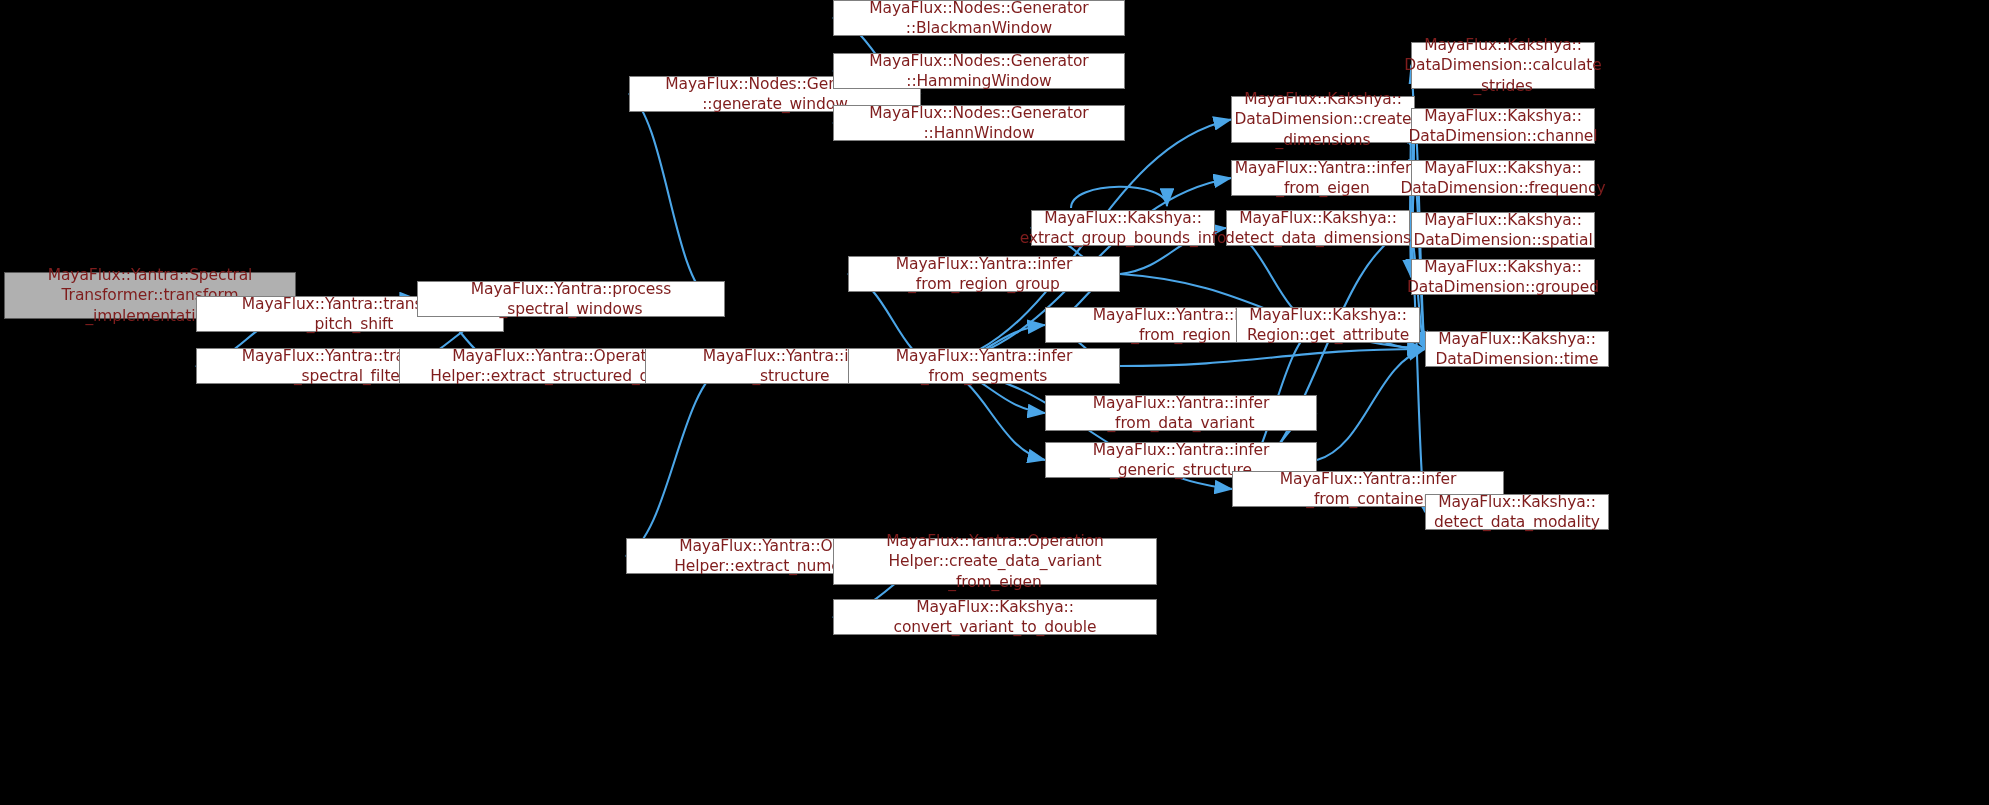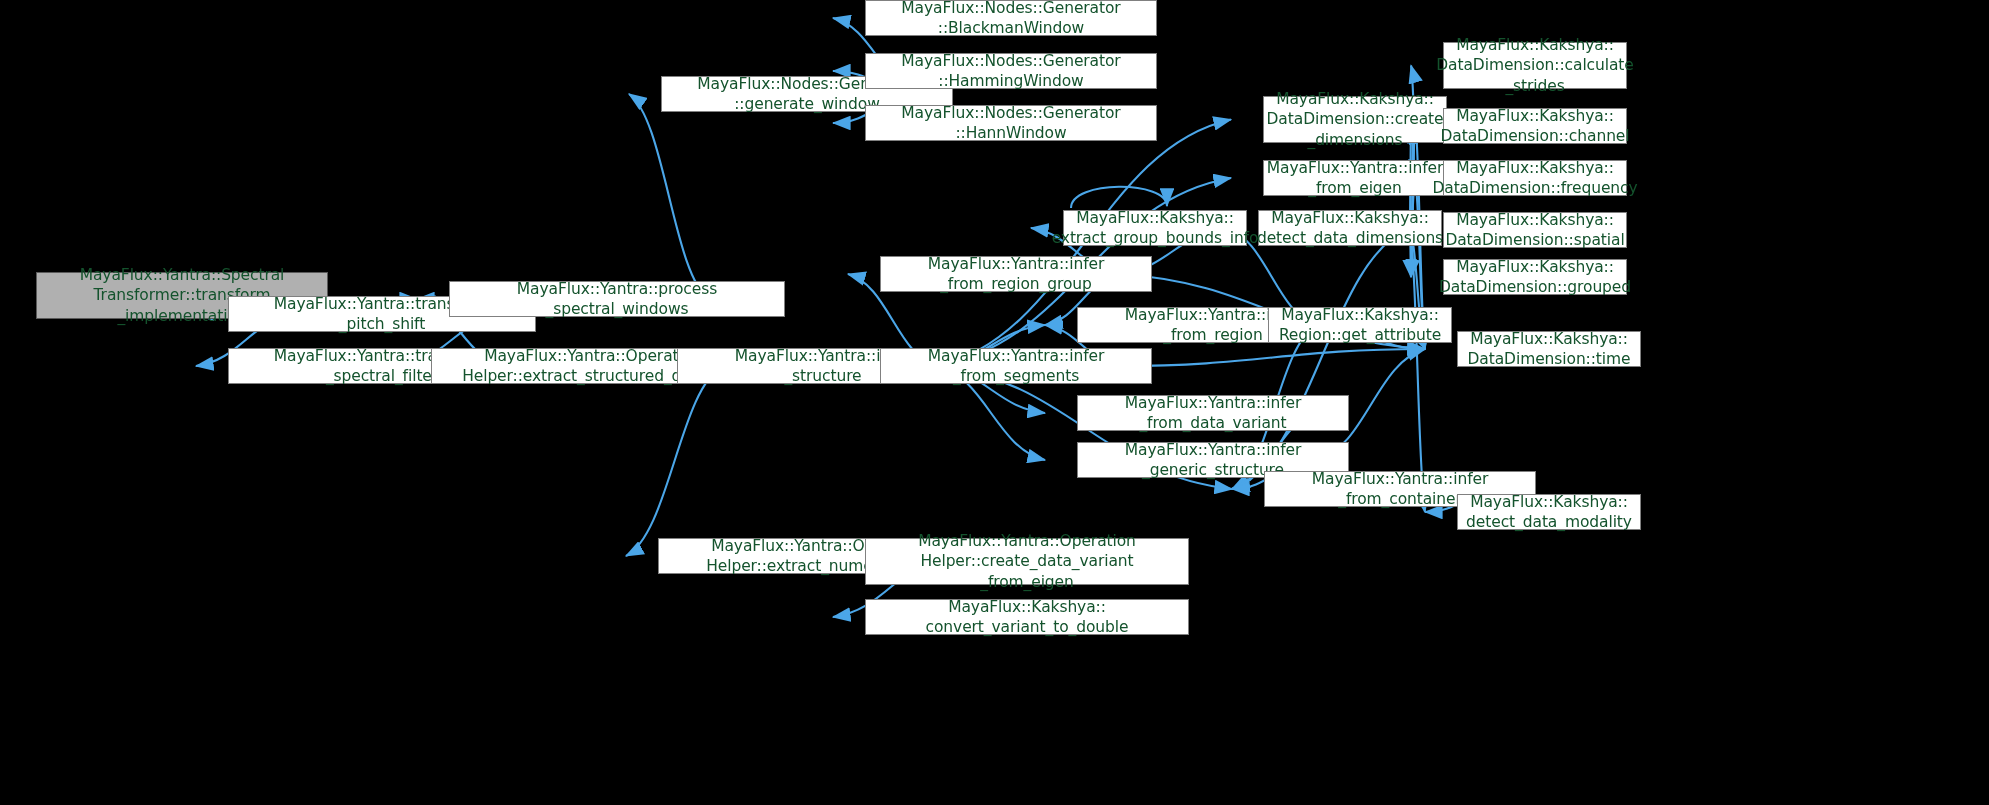--- a/index.html
+++ b/index.html
@@ -21,32 +21,31 @@
     top: 0;
     width: 1989px;
     height: 805px;
     pointer-events: none;
   }
   .node {
     position: absolute;
     box-sizing: border-box;
     background: #ffffff;
     border: 1px solid #808080;
-    color: #14532d;
+    color: #7f1d1d;
     font-size: 15.5px;
     line-height: 1.30;
     text-align: center;
     display: flex;
     align-items: center;
     justify-content: center;
     padding: 2px 14px;
     white-space: pre-line;
     letter-spacing: -0.1px;
     z-index: 5;
-    margin-left: 32px;
   }
   .node.root {
     background: #b0b0b0;
     border: 1px solid #5a5a5a;
   }
 </style>
 </head>
 <body>
 
 <div id="canvas">
@@ -114,21 +113,21 @@
         <path d="M 1410 228 C 1416.75 262.08, 1418.25 477.92, 1425 512" marker-end="url(#arrow)" stroke="#4ba6e8"></path>
       </g>
   </svg>
 <div class="node root" style="left: 4px; top: 272px; width: 292px; height: 47px;">MayaFlux::Yantra::Spectral
 Transformer::transform
 _implementation</div>
     <div class="node" style="left: 196px; top: 296px; width: 308px; height: 36px;">MayaFlux::Yantra::transform
 _pitch_shift</div>
     <div class="node" style="left: 196px; top: 348px; width: 308px; height: 36px;">MayaFlux::Yantra::transform
 _spectral_filter</div>
-    <div class="node" style="left: 417px; top: 281px; width: 336px; height: 36px;">MayaFlux::Yantra::process
+    <div class="node" style="left: 417px; top: 281px; width: 308px; height: 36px;">MayaFlux::Yantra::process
 _spectral_windows</div>
     <div class="node" style="left: 399px; top: 348px; width: 324px; height: 36px;">MayaFlux::Yantra::Operation
 Helper::extract_structured_double</div>
     <div class="node" style="left: 629px; top: 76px; width: 292px; height: 36px;">MayaFlux::Nodes::Generator
 ::generate_window</div>
     <div class="node" style="left: 833px; top: 0px; width: 292px; height: 36px;">MayaFlux::Nodes::Generator
 ::BlackmanWindow</div>
     <div class="node" style="left: 833px; top: 53px; width: 292px; height: 36px;">MayaFlux::Nodes::Generator
 ::HammingWindow</div>
     <div class="node" style="left: 833px; top: 105px; width: 292px; height: 36px;">MayaFlux::Nodes::Generator

